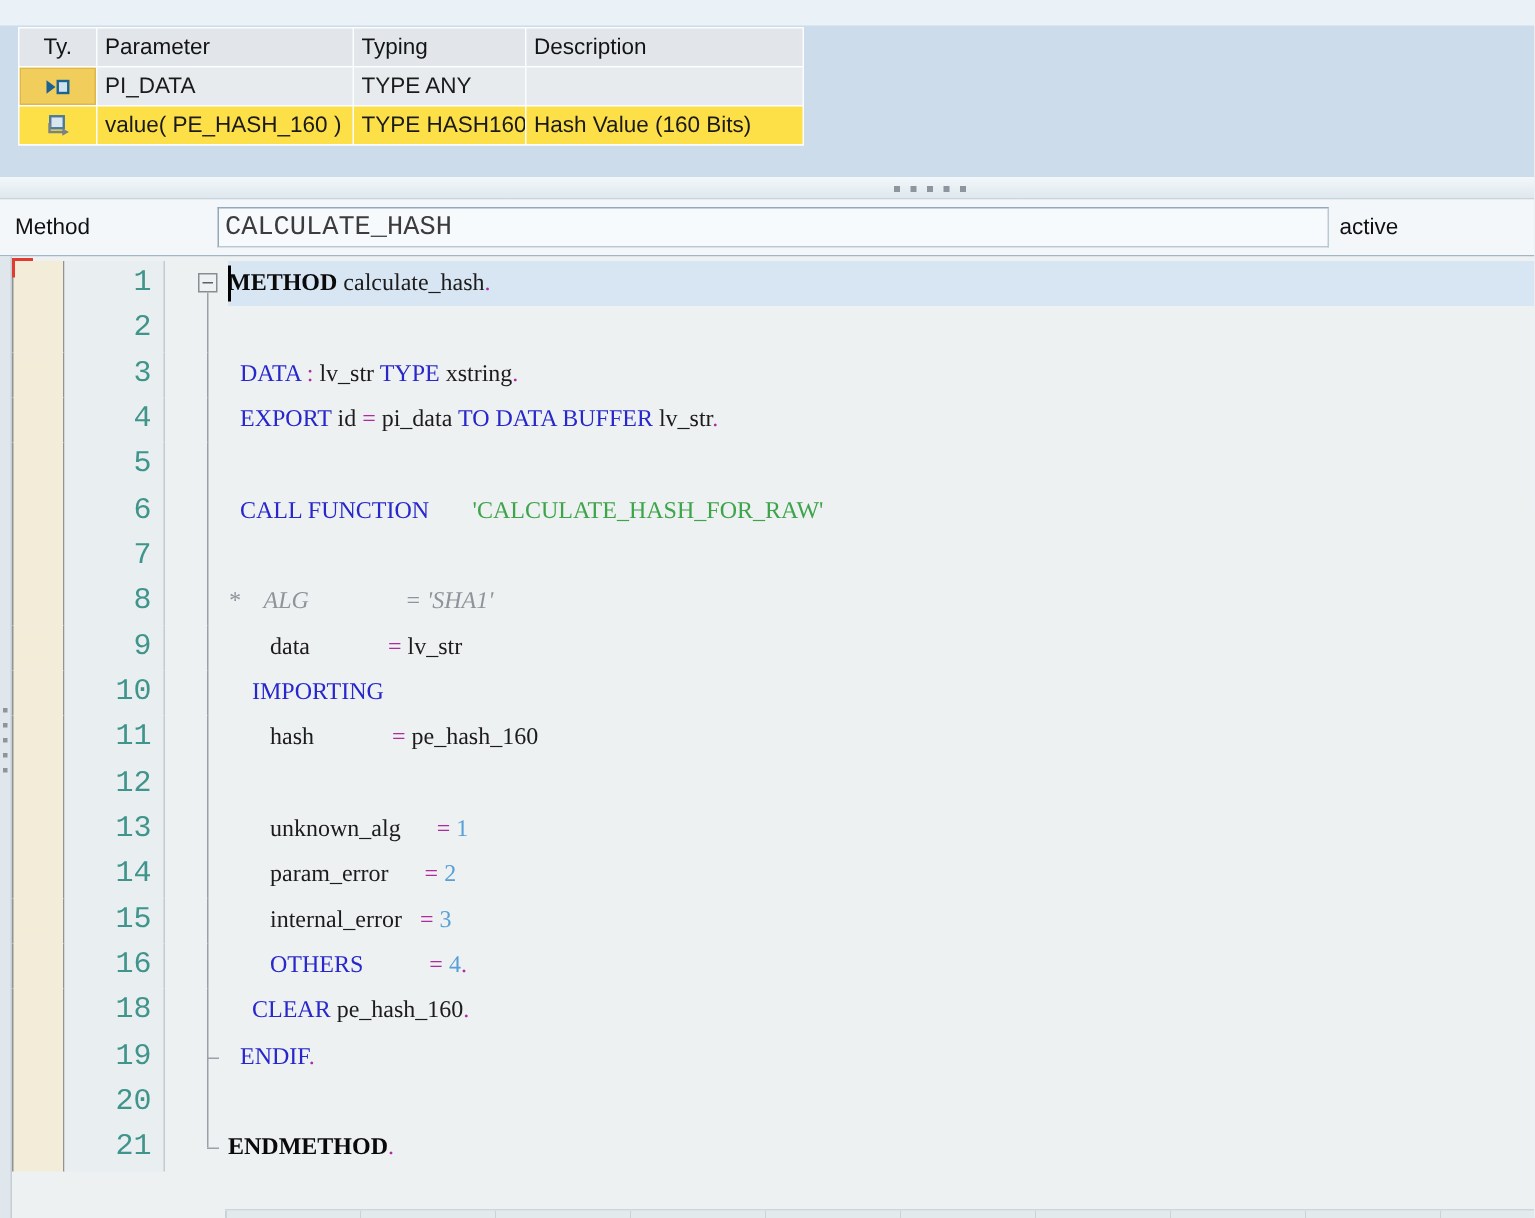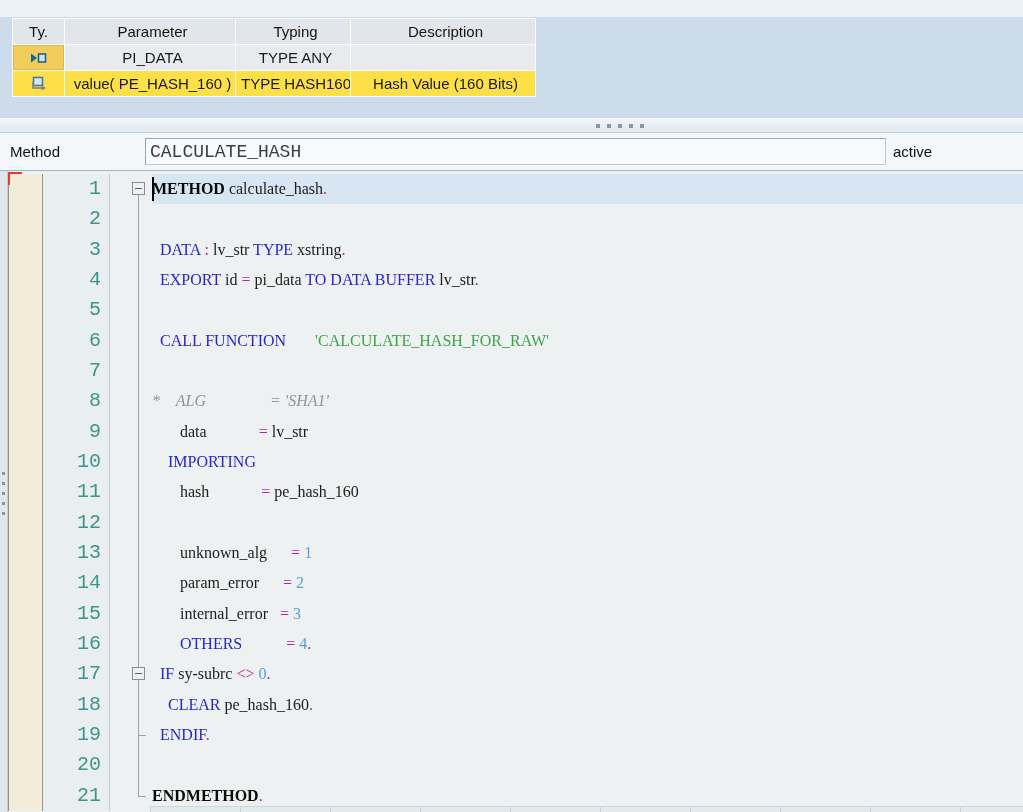--- a/index.html
+++ b/index.html
@@ -11,21 +11,21 @@
   *{margin:0;padding:0;box-sizing:border-box;}
   html,body{width:1023px;height:812px;overflow:hidden;}
   body{font-family:"Liberation Sans",sans-serif;background:#e9f1f7;}
   .screen{position:relative;width:1023px;height:812px;overflow:hidden;background:#e9f1f7;}
 
   
   .top-strip{position:absolute;left:0;top:0;width:1023px;height:17px;background:#eaf2f8;}
   .top-panel{position:absolute;left:0;top:17px;width:1023px;height:101px;background:var(--panelblue);}
   .params-table{position:absolute;left:12px;top:1px;background:#fbfdfe;border:1px solid #fbfdfe;
     display:grid;grid-template-columns:51px 170px 114px 184px;grid-auto-rows:25px;gap:1px;}
-  .cell{font-size:15px;color:#1a1a1a;line-height:25px;padding-left:5px;white-space:nowrap;overflow:hidden;text-align:center;}
+  .cell{font-size:15px;color:#1a1a1a;line-height:25px;padding-left:5px;white-space:nowrap;overflow:hidden;}
   .cell.head{background:#e2e6ea;color:#141414;}
   .cell.head.ty{text-align:center;padding-left:0;}
   .cell.r0{background:#e7ebee;}
   .cell.r1{background:#fde047;}
   .cell.icon-cell{display:flex;align-items:center;justify-content:center;padding-left:0;}
   .cell.icon-cell.hl{background:var(--rowhl);box-shadow:inset 0 0 0 1px #dfb64e;}
 
   
   .h-splitter{position:absolute;left:0;top:118px;width:1023px;height:15px;
     background:linear-gradient(#f2f7fa,#dfe8ee);border-bottom:1px solid #c9d4dd;}
@@ -260,29 +260,20 @@
         <div class="line">
           <span class="m"></span>
           <span class="n">16</span>
           <span class="f">
             <i class="vl"></i>
           </span>
           <span class="c"><span class="tk-id">       </span><span class="tk-kw">OTHERS</span><span class="tk-id">           </span><span class="tk-op">=</span><span class="tk-id"> </span><span class="tk-num">4</span><span class="tk-op">.</span></span>
         </div>
         <div class="line">
           <span class="m"></span>
-          <span class="n">17</span>
-          <span class="f">
-            <i class="vl"></i>
-            <i class="fold-box"></i>
-          </span>
-          <span class="c"><span class="tk-id">  </span><span class="tk-kw">IF</span><span class="tk-id"> sy-subrc </span><span class="tk-op">&lt;&gt;</span><span class="tk-id"> </span><span class="tk-num">0</span><span class="tk-op">.</span></span>
-        </div>
-        <div class="line">
-          <span class="m"></span>
           <span class="n">18</span>
           <span class="f">
             <i class="vl"></i>
           </span>
           <span class="c"><span class="tk-id">    </span><span class="tk-kw">CLEAR</span><span class="tk-id"> pe_hash_160</span><span class="tk-op">.</span></span>
         </div>
         <div class="line">
           <span class="m"></span>
           <span class="n">19</span>
           <span class="f">

